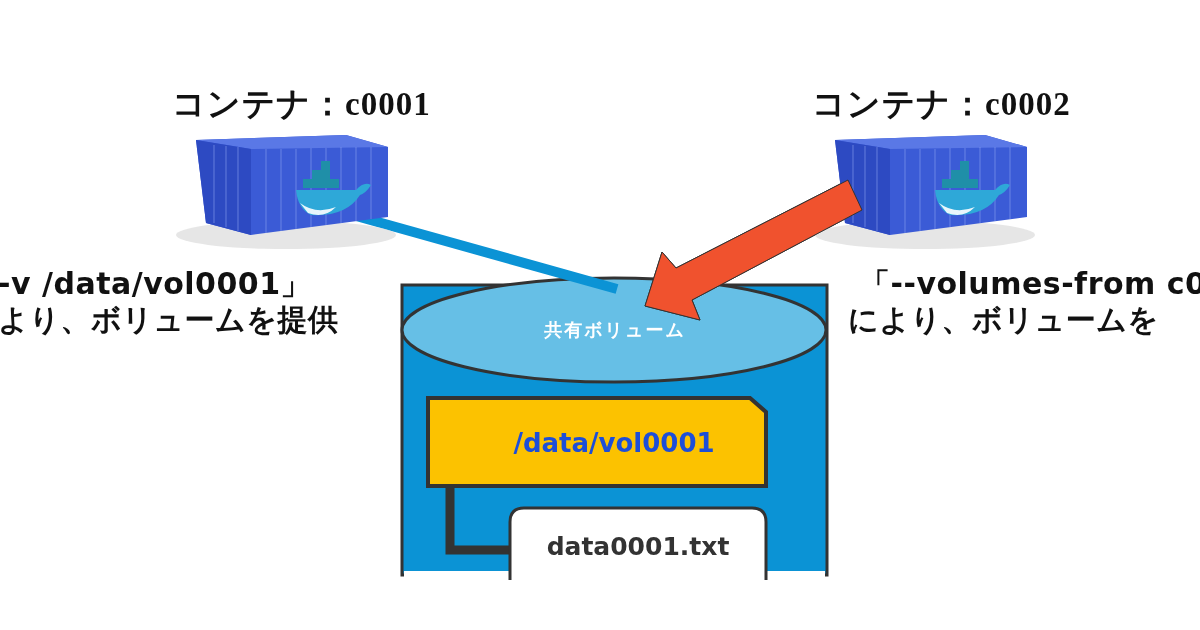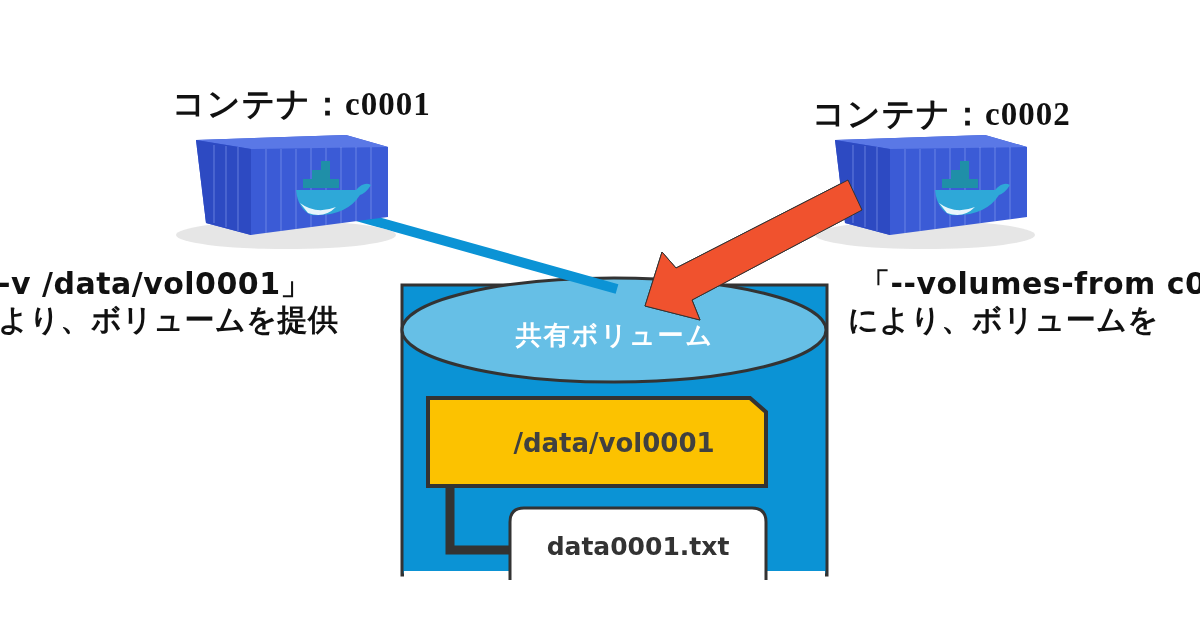--- a/index.html
+++ b/index.html
@@ -92,26 +92,26 @@
         <rect x="134" y="44" width="9" height="9" fill="#1f8fa8"></rect>
       <path d="M100 55 L160 55 Q168 46 175 50 Q170 58 164 60 Q150 82 115 80 Q102 74 100 55 Z" fill="#2ea8d8"></path>
       <path d="M104 68 Q120 80 140 72 Q128 84 112 78 Z" fill="#e8f6fc"></path>
     </g>
   </g>
 
   <polygon points="848,180 862,210 692,300 700,320 645,306 662,252 676,268" fill="#f0522e" stroke="#333" stroke-width="1"></polygon>
 </svg>
 
 <div class="abs title" style="left:172px;top:82px;">コンテナ：c0001</div>
-<div class="abs title" style="left:812px;top:92px;">コンテナ：c0002</div>
+<div class="abs title" style="left:812px;top:82px;">コンテナ：c0002</div>
 
 <div class="abs caption" style="left:-2px;top:266px;">
   <div>-v /data/vol0001」</div>
   <div>より、ボリュームを提供</div>
 </div>
 <div class="abs caption" style="left:860px;top:266px;">
   <div>「--volumes-from c000</div>
   <div style="margin-left:-12px;">により、ボリュームを</div>
 </div>
 
-<div class="abs" style="left:470px;top:318px;width:290px;text-align:center;font-weight:bold;font-size:26px;color:#ffffff;letter-spacing:2px;">共有ボリューム</div>
-<div class="abs" style="left:430px;top:428px;width:368px;text-align:center;font-weight:bold;font-size:26px;color:#404040;">/data/vol0001</div>
+<div class="abs" style="left:470px;top:318px;width:290px;text-align:center;font-weight:bold;font-size:18px;color:#ffffff;letter-spacing:2px;">共有ボリューム</div>
+<div class="abs" style="left:430px;top:428px;width:368px;text-align:center;font-weight:bold;font-size:26px;color:#1d4ed8;">/data/vol0001</div>
 <div class="abs" style="left:512px;top:532px;width:252px;text-align:center;font-weight:bold;font-size:25px;color:#333;">data0001.txt</div>
 
 </body></html>

